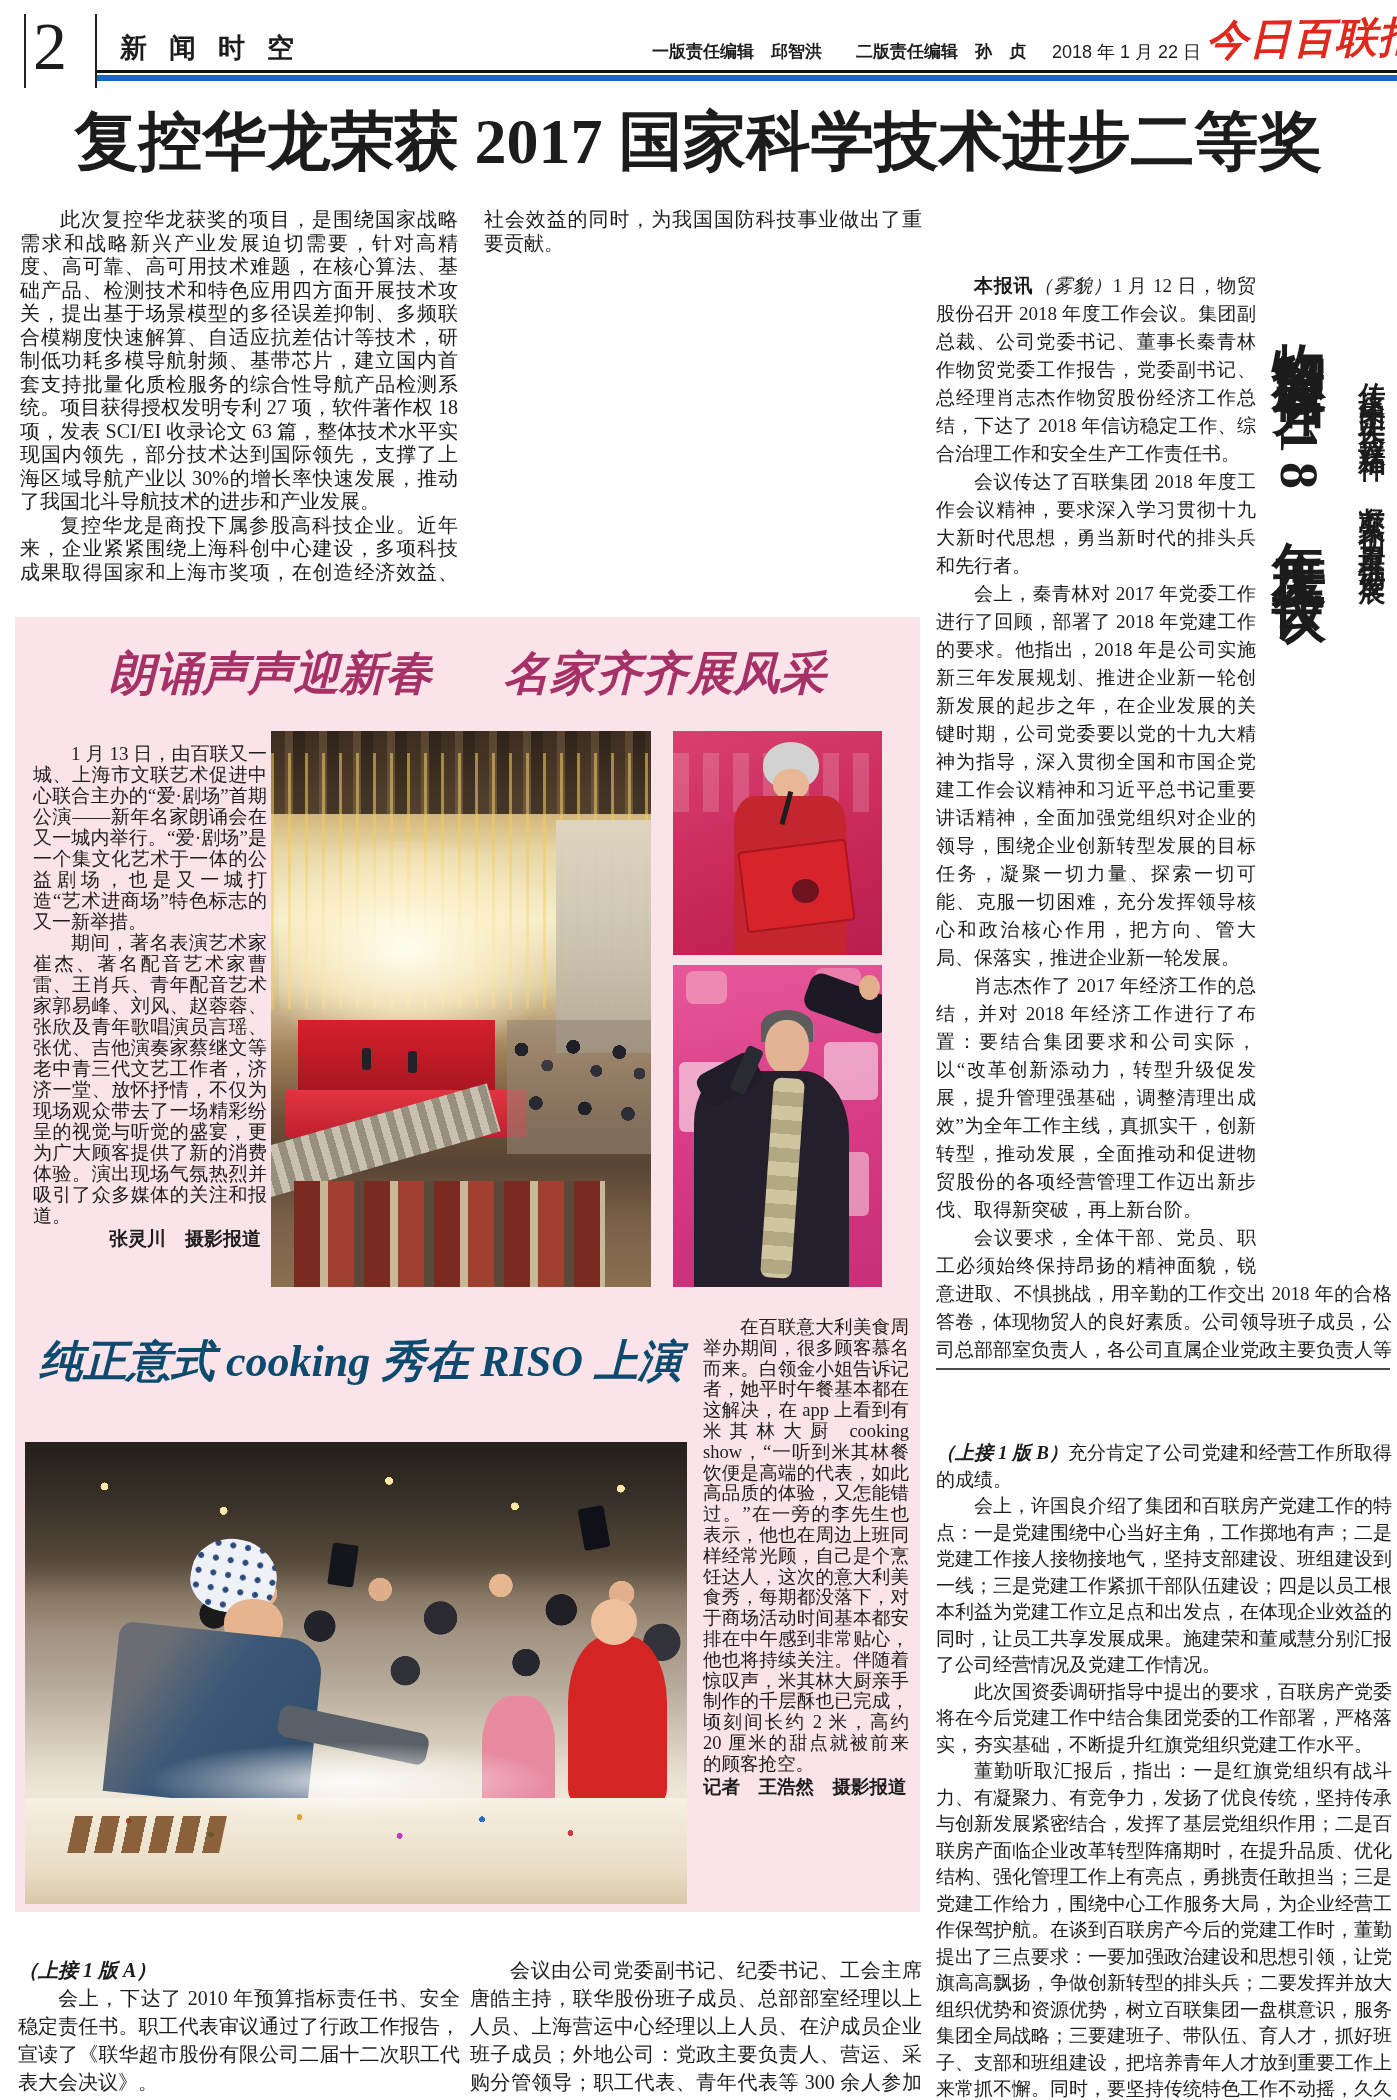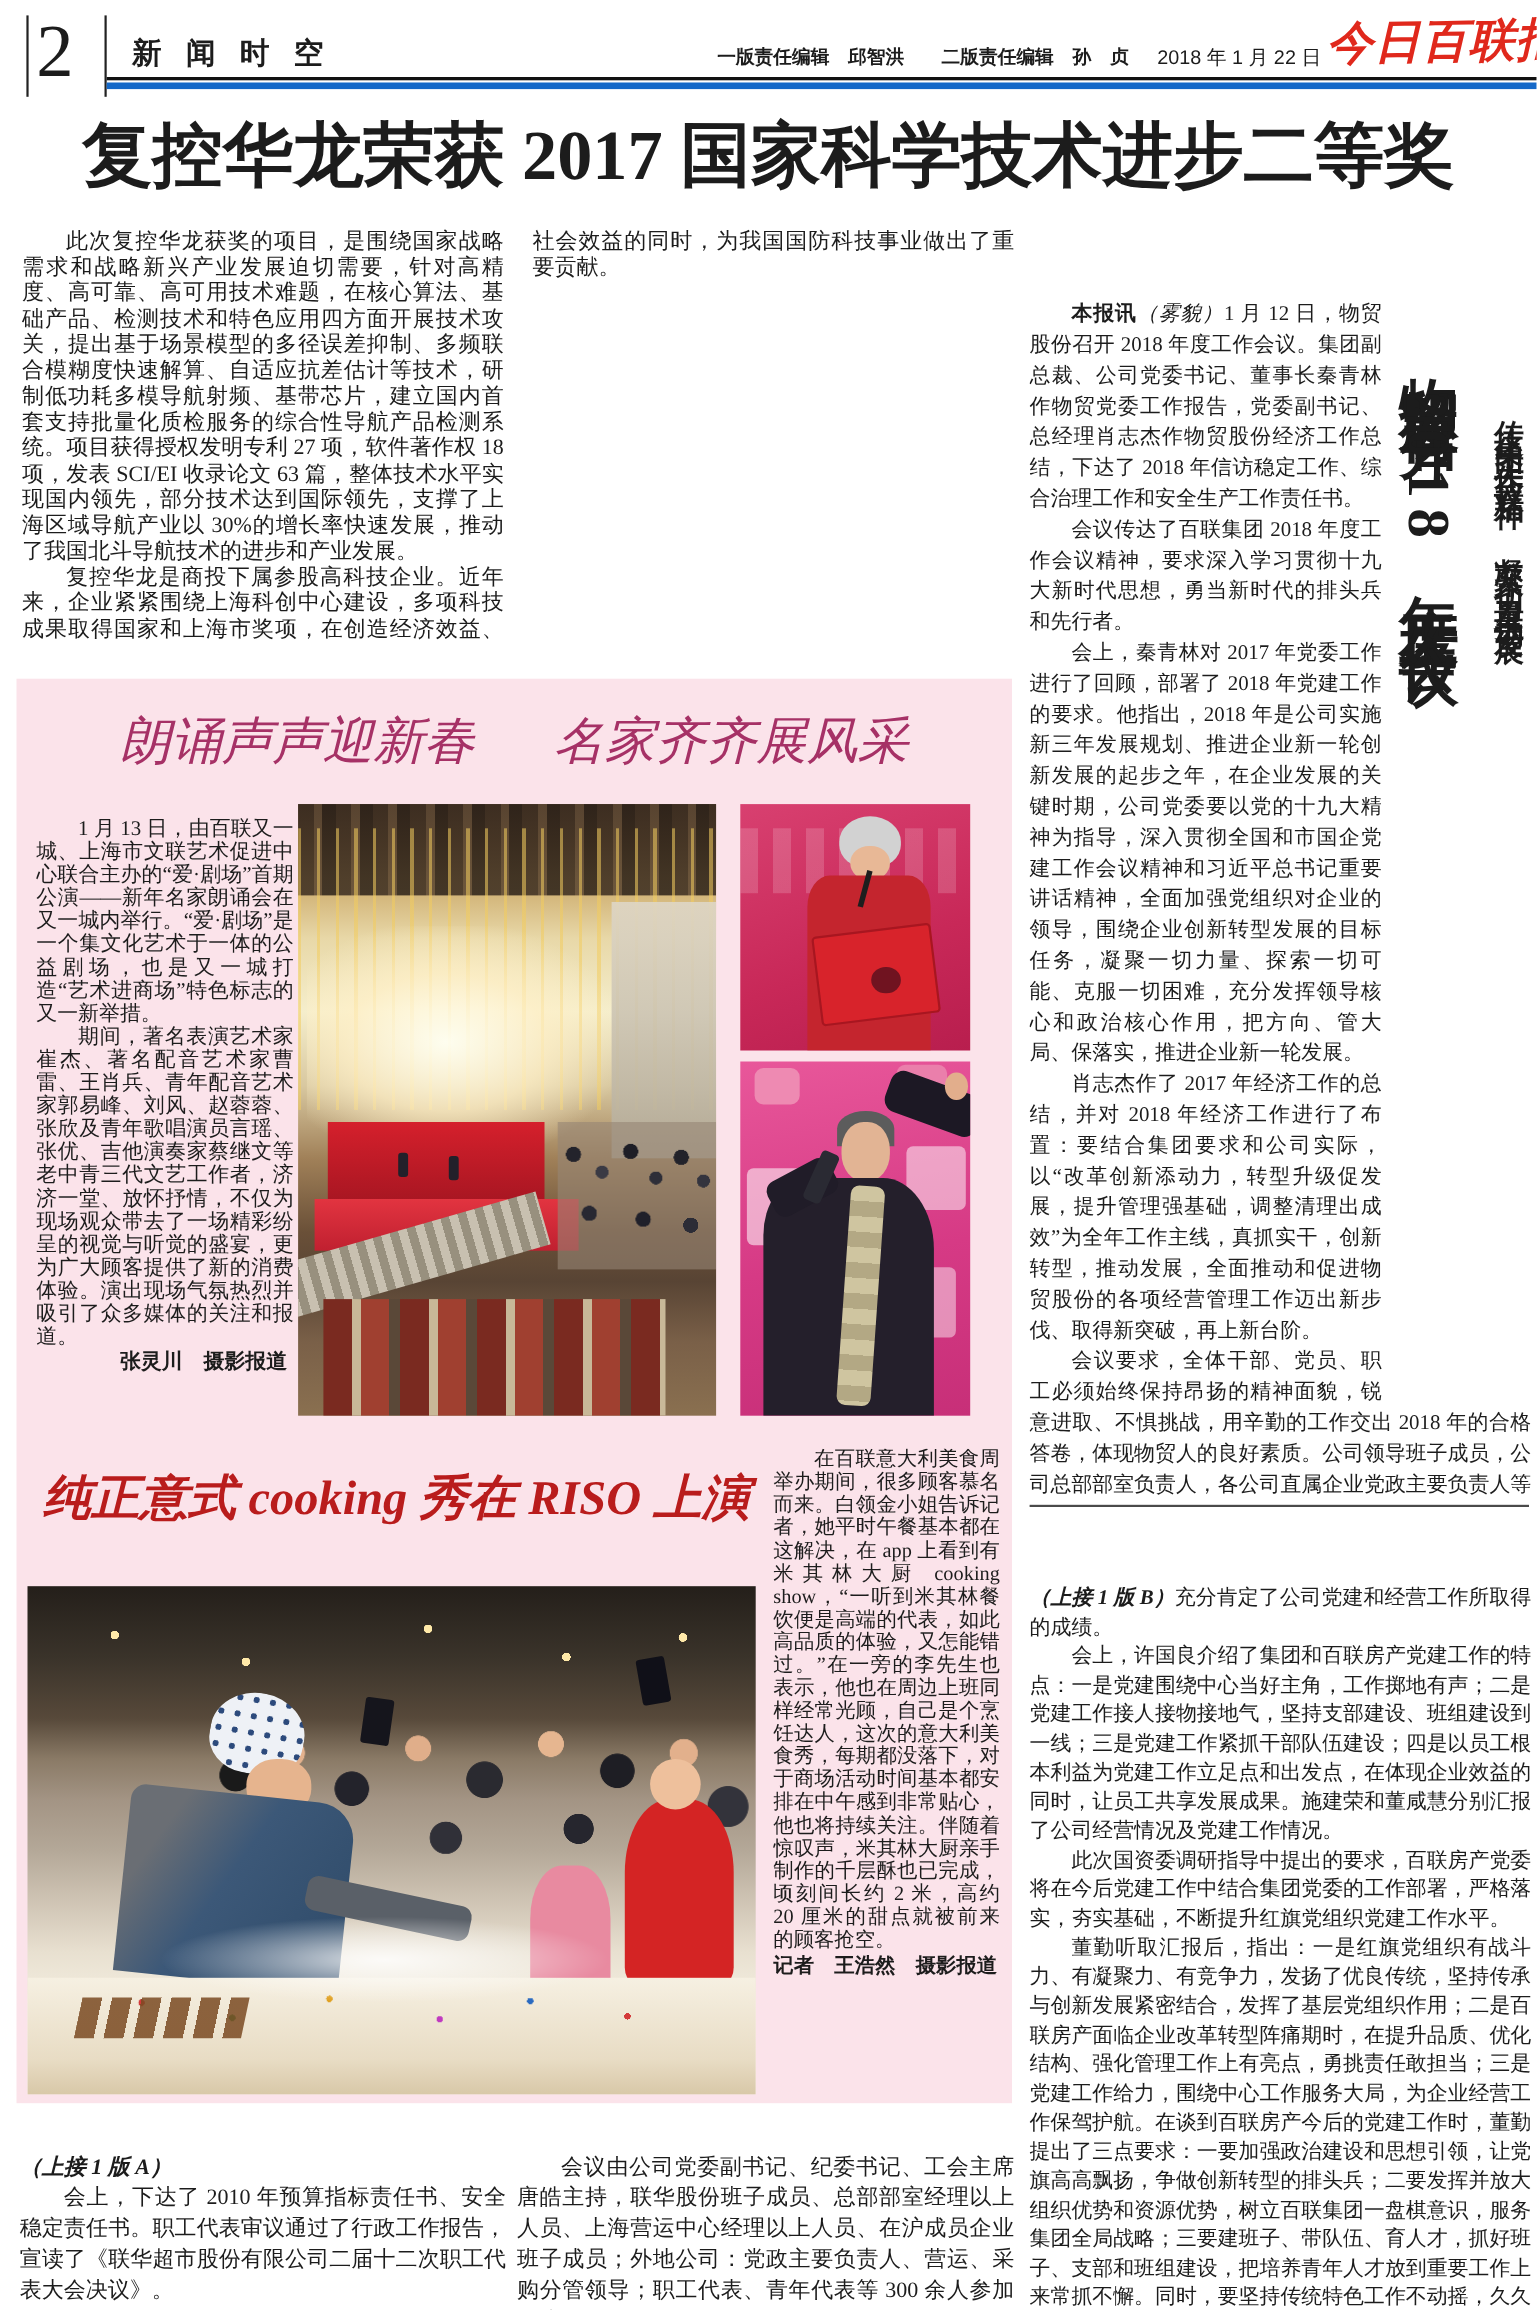--- a/index.html
+++ b/index.html
@@ -45,27 +45,27 @@
     font-size:27px;font-weight:bold;letter-spacing:8px;line-height:40px;white-space:nowrap;}
   #vh-kicker .k2{margin-inline-start:46px;}
   #divider-b{position:absolute;left:936px;top:1368px;width:454px;height:2px;background:#4a4a4a;}
   #continued-b{position:absolute;left:936px;top:1392px;width:456px;height:702px;
     font-size:19px;line-height:26.5px;text-align:justify;overflow:hidden;margin-top:48px;}
   #continued-b .lead-p{text-indent:0;}
 
   
   #pink-panel{position:absolute;left:15px;top:617px;width:905px;height:1295px;background:#fbe3ea;}
   #recital-headline{position:absolute;left:0;top:26px;width:100%;text-align:center;
-    font-size:46px;line-height:62px;font-weight:400;font-style:italic;color:#a63166;white-space:nowrap;}
+    font-size:46px;line-height:62px;font-weight:700;font-style:italic;color:#a63166;white-space:nowrap;}
   #recital-headline .h2{margin-left:72px;}
   #recital-text{position:absolute;left:18px;top:126px;width:234px;height:568px;
     font-size:19px;line-height:21px;text-align:justify;overflow:hidden;}
   #recital-text .byline{text-align:right;padding-right:6px;margin-top:2px;}
   #cooking-headline{position:absolute;left:24px;top:716px;font-size:44px;line-height:58px;
-    font-weight:900;font-style:italic;color:#b91c1c;white-space:nowrap;}
+    font-weight:900;font-style:italic;color:#0c4a6e;white-space:nowrap;}
   #cooking-text{position:absolute;left:688px;top:700px;width:206px;height:592px;
     font-size:18.5px;line-height:20.8px;text-align:justify;overflow:hidden;}
   #cooking-text .byline{margin-top:2px;}
 
   
   .photo{position:absolute;overflow:hidden;}
   .photo *{position:absolute;}
 
   #photo-mall{left:256px;top:114px;width:380px;height:556px;
     background:linear-gradient(180deg,#4a3526 0%,#8a6a42 6%,#caa868 12%,#e8d8a8 22%,#f5eecc 34%,

